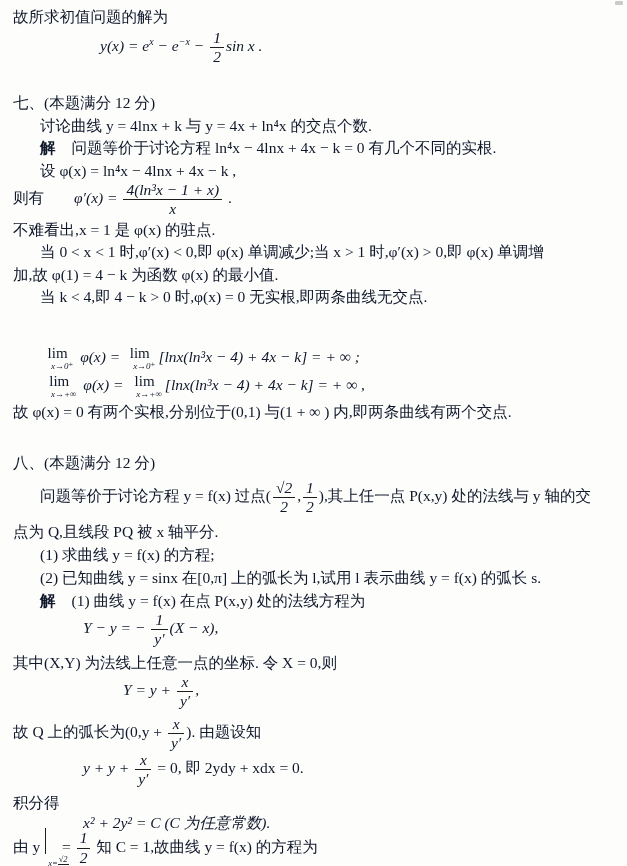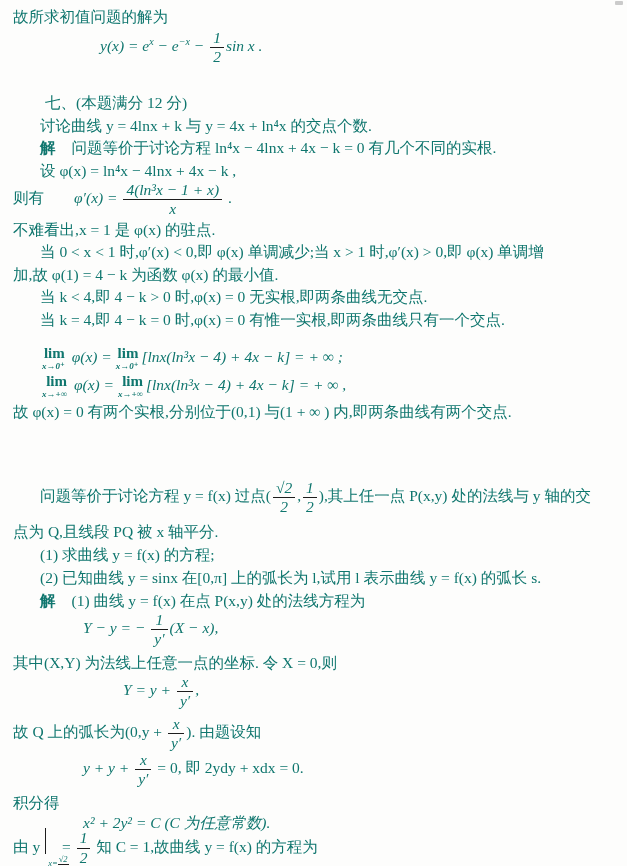--- a/index.html
+++ b/index.html
@@ -3,40 +3,40 @@
 <meta charset="utf-8">
 <style>
   html,body{margin:0;padding:0;background:#e8e8e8;}
   #page{
     position:relative;
     width:627px;height:866px;
     background:#fdfdfc;
     overflow:hidden;
     font-family:"Liberation Serif","DejaVu Serif",serif;
     font-size:15.5px;
-    color:#0f766e;
+    color:#0f172a;
     -webkit-font-smoothing:antialiased;
   }
   .line{position:absolute;white-space:nowrap;line-height:22px;}
   .indent{left:40px;}
   .flush{left:13px;}
   .eqline{font-style:italic;}
   b.sol{font-style:normal;font-weight:bold;margin-right:16px;}
   .gap1{margin-right:14px;}
   
   .frac{display:inline-block;vertical-align:middle;text-align:center;line-height:1.05;margin:0 2px;}
   .frac .num{display:block;border-bottom:1.2px solid #1d1d1d;padding:0 3px 1px;}
   .frac .den{display:block;padding:1px 3px 0;}
   .mathv{font-style:italic;}
   
   sup.s{font-size:10px;vertical-align:6px;font-style:italic;letter-spacing:0;}
   
-  .lim{display:inline-block;text-align:right;vertical-align:middle;line-height:1;margin-right:3px;font-weight:bold;}
+  .lim{display:inline-block;text-align:center;vertical-align:middle;line-height:1;margin-right:3px;}
   .lim .word{display:block;font-style:normal;font-size:15px;}
-  .lim .sub{display:block;font-size:9px;font-style:italic;margin-top:1px;}
+  .lim .sub{display:block;font-size:9px;font-style:italic;margin-top:1px;margin-left:9px;}
   
   .evalbar{display:inline-block;position:relative;width:16px;height:40px;vertical-align:middle;margin-left:2px;}
   .evalbar .bar{position:absolute;left:3px;top:0;height:26px;border-left:1.2px solid #1d1d1d;}
   .evalbar .bsub{position:absolute;left:6px;top:24px;font-size:8.5px;font-style:italic;white-space:nowrap;}
   .tfrac{display:inline-block;vertical-align:middle;text-align:center;line-height:1;}
   .tfrac .num{display:block;border-bottom:0.8px solid #1d1d1d;padding:0 1px;}
   .tfrac .den{display:block;}
   .artifact{position:absolute;background:#9a9a9a;border-radius:1px;}
 </style>
 </head>
@@ -45,47 +45,47 @@
 <div id="page">
 
   <div class="artifact" style="left:615px;top:1px;width:8px;height:4px;opacity:.5;"></div>
 
   <div class="line flush" style="top:6px;">故所求初值问题的解为</div>
 
   <div class="line eqline" style="left:100px;top:30px;">
     <span>y(x) = e</span><sup class="s">x</sup><span> − e</span><sup class="s">−x</sup><span> − </span><span class="frac"><span class="num">1</span><span class="den">2</span></span><span>sin x .</span>
   </div>
 
-  <div class="line flush" style="top:92px;margin-left:32px;">七、(本题满分 12 分)</div>
+  <div class="line flush" style="top:92px;">七、(本题满分 12 分)</div>
   <div class="line indent" style="top:115px;">讨论曲线 y = 4lnx + k 与 y = 4x + ln⁴x 的交点个数.</div>
   <div class="line indent" style="top:137px;">
     <b class="sol">解</b><span>问题等价于讨论方程 ln⁴x − 4lnx + 4x − k = 0 有几个不同的实根.</span>
   </div>
   <div class="line indent" style="top:160px;">设 φ(x) = ln⁴x − 4lnx + 4x − k ,</div>
 
   <div class="line flush" style="top:182px;">
     <span class="gap1" style="margin-right:30px;">则有</span><span class="eqline">φ′(x) = </span><span class="frac eqline"><span class="num">4(ln³x − 1 + x)</span><span class="den">x</span></span><span> .</span>
   </div>
 
   <div class="line flush" style="top:219px;">不难看出,x = 1 是 φ(x) 的驻点.</div>
   <div class="line indent" style="top:241px;">当 0 &lt; x &lt; 1 时,φ′(x) &lt; 0,即 φ(x) 单调减少;当 x &gt; 1 时,φ′(x) &gt; 0,即 φ(x) 单调增</div>
   <div class="line flush" style="top:264px;">加,故 φ(1) = 4 − k 为函数 φ(x) 的最小值.</div>
   <div class="line indent" style="top:286px;">当 k &lt; 4,即 4 − k &gt; 0 时,φ(x) = 0 无实根,即两条曲线无交点.</div>
-  <div class="line indent" style="top:309px;">当 k = 4,即 4 − k = 0 时,φ(x) = 0 有惟一实根,即两条曲线只有一个交点.</div>
 
   <div class="line" style="left:42px;top:346px;">
     <span class="lim"><span class="word">lim</span><span class="sub">x→0⁺</span></span><span class="eqline"> φ(x) = </span><span class="lim"><span class="word">lim</span><span class="sub">x→0⁺</span></span><span class="eqline">[lnx(ln³x − 4) + 4x − k] = + ∞ ;</span>
   </div>
 
   <div class="line" style="left:42px;top:374px;">
     <span class="lim"><span class="word">lim</span><span class="sub">x→+∞</span></span><span class="eqline"> φ(x) = </span><span class="lim"><span class="word">lim</span><span class="sub">x→+∞</span></span><span class="eqline">[lnx(ln³x − 4) + 4x − k] = + ∞ ,</span>
   </div>
 
   <div class="line flush" style="top:401px;">故 φ(x) = 0 有两个实根,分别位于(0,1) 与(1 + ∞ ) 内,即两条曲线有两个交点.</div>
 
+  <div class="line flush" style="top:452px;">八、(本题满分 12 分)</div>
 
   <div class="line indent" style="top:480px;">
     <span>问题等价于讨论方程 y = f(x) 过点(</span><span class="frac mathv"><span class="num">√2</span><span class="den">2</span></span><span>,</span><span class="frac mathv"><span class="num">1</span><span class="den">2</span></span><span>),其上任一点 P(x,y) 处的法线与 y 轴的交</span>
   </div>
 
   <div class="line flush" style="top:521px;">点为 Q,且线段 PQ 被 x 轴平分.</div>
   <div class="line indent" style="top:544px;">(1) 求曲线 y = f(x) 的方程;</div>
   <div class="line indent" style="top:567px;">(2) 已知曲线 y = sinx 在[0,π] 上的弧长为 l,试用 l 表示曲线 y = f(x) 的弧长 s.</div>
   <div class="line indent" style="top:590px;">
     <b class="sol">解</b><span>(1) 曲线 y = f(x) 在点 P(x,y) 处的法线方程为</span>

